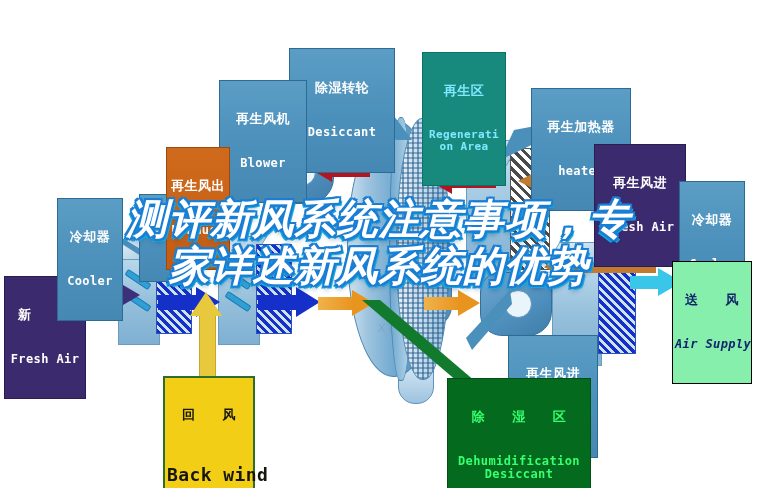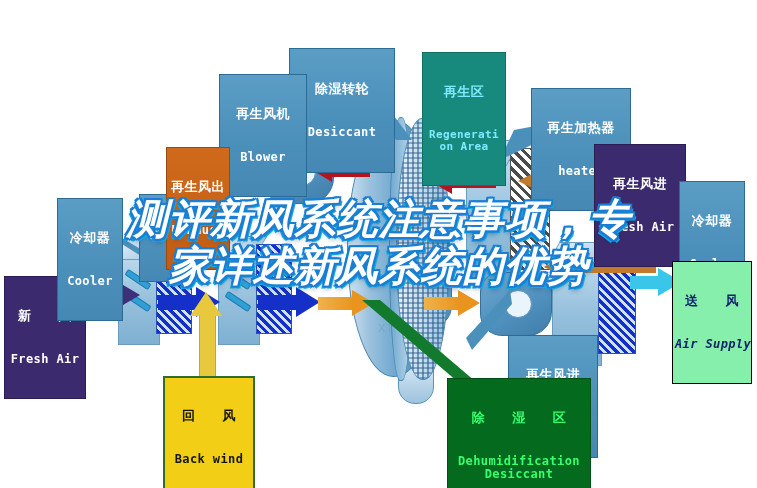--- a/index.html
+++ b/index.html
@@ -14,21 +14,21 @@
   .label{
     position:absolute;
     text-align:center;
     line-height:1.12;
     white-space:pre;
     box-sizing:border-box;
     z-index:30;
   }
   .label .cn{
     display:block;
-    font-family:Liberation Serif, serif;
+    font-family:Liberation Mono, monospace;
     font-weight:700;
     letter-spacing:0.5px;
   }
   .label .en{
     display:block;
     font-family:"DejaVu Sans Mono","Liberation Mono",monospace;
     font-weight:700;
     letter-spacing:0.4px;
   }
 
@@ -317,21 +317,21 @@
               clip-path:polygon(0 0,18px 0,114px 82px,96px 82px);"></div>
   <div class="tail" style="left:100px;top:230px;width:56px;height:28px;
               background:#4b90bb;
               clip-path:polygon(0 0,8px 0,56px 28px,44px 28px);"></div>
 
   <div class="label lbl-blue" style="left:289px;top:48px;width:106px;padding:4px 2px;font-size:13px;">
     <span class="cn">除湿转轮</span>
     <span class="en" style="font-size:12px;">Desiccant</span>
   </div>
 
-  <div class="label lbl-blue" style="left:219px;top:74px;width:88px;padding:3px 2px;font-size:13px;">
+  <div class="label lbl-blue" style="left:219px;top:80px;width:88px;padding:3px 2px;font-size:13px;">
     <span class="cn">再生风机</span>
     <span class="en" style="font-size:12px;">Blower</span>
   </div>
 
   <div class="label lbl-teal" style="left:422px;top:52px;width:84px;padding:3px 2px;font-size:13px;text-align:center;">
     <span class="cn">再生区</span>
     <span class="en" style="font-size:11px;">Regenerati
 on Area</span>
   </div>
 
@@ -364,21 +364,21 @@
     <span class="cn">冷却器</span>
   </div>
 
   <div class="label lbl-purple" style="left:4px;top:276px;width:82px;padding:3px 2px;font-size:13px;">
     <span class="cn">新　　风</span>
     <span class="en" style="font-size:12px;">Fresh Air</span>
   </div>
 
   <div class="label lbl-yellow" style="left:163px;top:376px;width:92px;padding:2px 2px;font-size:13px;">
     <span class="cn">回　　风</span>
-    <span class="en" style="font-size:12px;">Back wind</span>
+    <span class="en" style="font-size:18px;margin-top:12px;">Back wind</span>
   </div>
 
   <div class="label lbl-blue" style="left:508px;top:335px;width:90px;padding:3px 2px;font-size:13px;">
     <span class="cn">再生风进</span>
     <span class="en" style="font-size:12px;">Blower</span>
   </div>
 
   <div class="label lbl-green" style="left:447px;top:378px;width:144px;padding:3px 2px;font-size:13px;">
     <span class="cn">除　　湿　　区</span>
     <span class="en" style="font-size:12px;">Dehumidification

